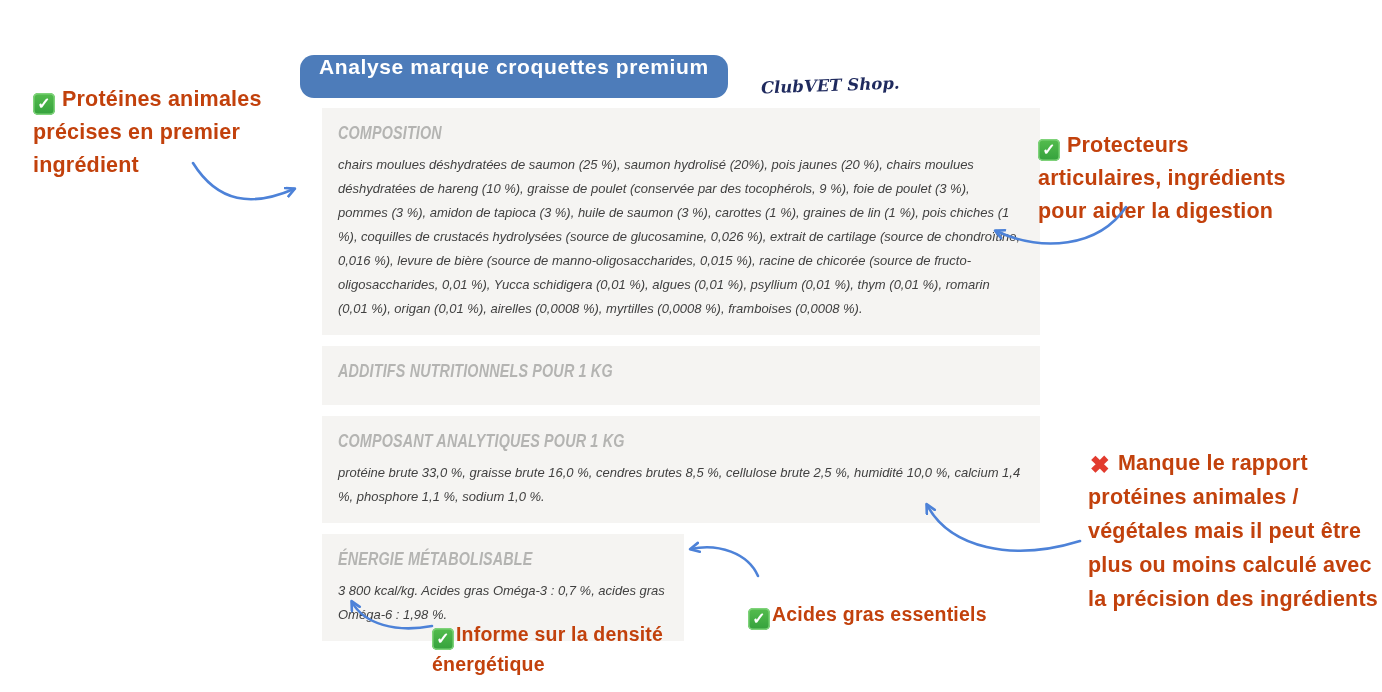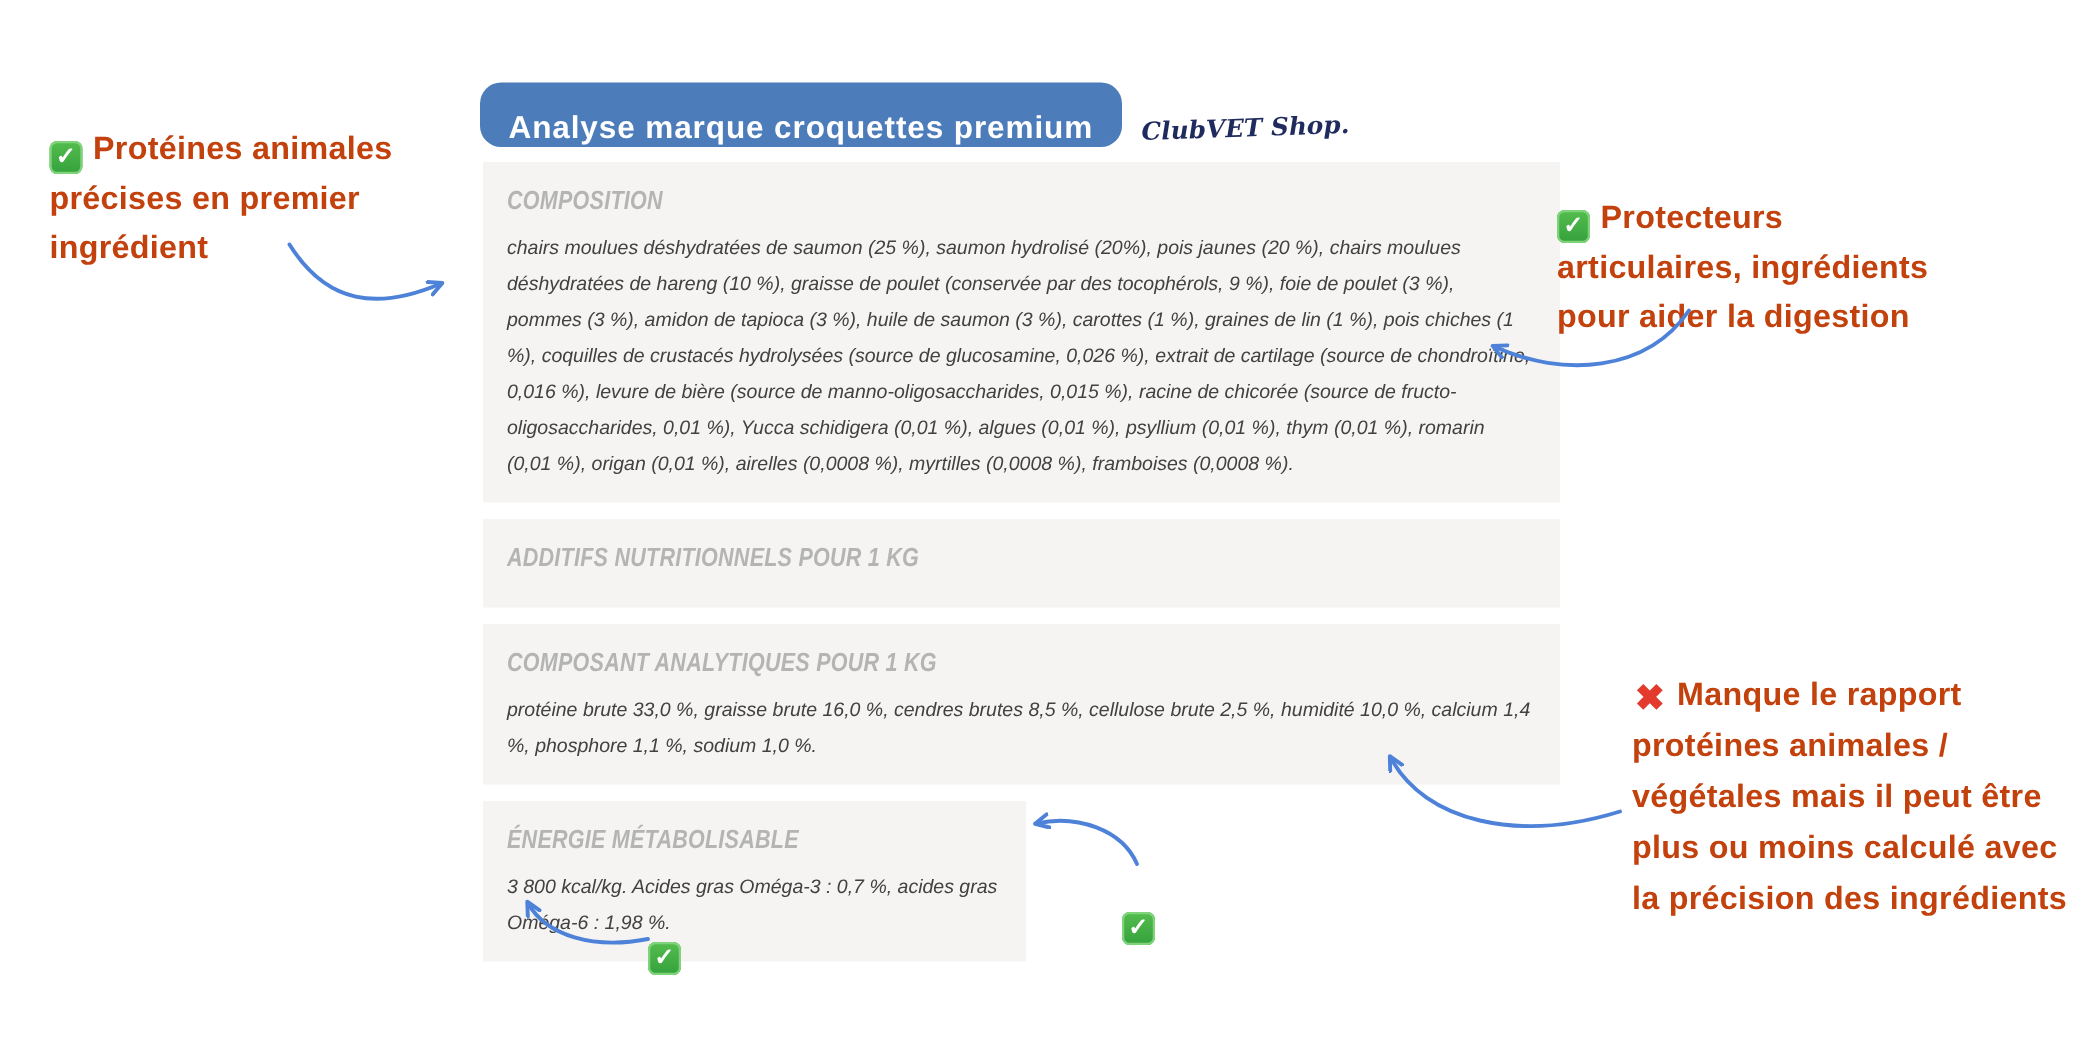--- a/index.html
+++ b/index.html
@@ -31,23 +31,23 @@
   }
   .check-icon::before{content:"\2713";}
   .cross-icon{
     width:24px;height:24px;color:#e23b2e;
     font-size:24px;line-height:24px;font-weight:bold;text-align:center;
     margin-right:6px;
   }
   .cross-icon::before{content:"\2716";}
   
   .banner{
-    position:absolute;left:320px;top:55px;height:43px;
+    position:absolute;left:300px;top:55px;height:43px;
     background:#4d7cba;border-radius:14px;
-    display:flex;align-items:flex-end;padding:0 19px;
+    display:flex;align-items:flex-start;padding:0 19px;
   }
   .banner-title{
     color:#ffffff;font-weight:bold;font-size:21px;letter-spacing:.6px;
   }
   .brand-script{
     position:absolute;left:761px;top:76px;
     color:#1f2a5e;font-style:italic;font-weight:600;font-size:16.5px;
     font-family:"DejaVu Serif",serif;
     transform:rotate(-2deg);
   }
@@ -112,25 +112,26 @@
 
 <div class="callout" style="left:1088px;top:412px;width:330px;line-height:34px;">
   <span class="icon-badge cross-icon"></span><span>Manque le rapport
 protéines animales /
 végétales mais il peut être
 plus ou moins calculé avec
 la précision des ingrédients</span>
 </div>
 
 <div class="callout small" style="left:748px;top:572px;">
-  <span class="icon-badge check-icon" style="margin-right:2px;"></span>
+  <span class="icon-badge check-icon" style="margin-right:2px;"></span><span>Acides gras essentiels</span>
 </div>
 
 <div class="callout small" style="left:432px;top:592px;width:240px;">
-  <span class="icon-badge check-icon" style="margin-right:2px;"></span>
+  <span class="icon-badge check-icon" style="margin-right:2px;"></span><span>Informe sur la densité
+énergétique</span>
 </div>
 
 <svg class="arrows" width="1382" height="692" viewBox="0 0 1382 692">
   <defs>
     <marker id="ah" markerUnits="userSpaceOnUse" markerWidth="16" markerHeight="16" refX="9" refY="5.5" orient="auto">
       <path d="M1,1 L10,5.5 L1,10" fill="none" stroke="#4d82d8" stroke-width="2.6" stroke-linecap="round" stroke-linejoin="round"></path>
     </marker>
   </defs>
   <g fill="none" stroke="#4d82d8" stroke-width="2.6" stroke-linecap="round">
     <path d="M 193 163 C 218 203, 252 207, 294 189" marker-end="url(#ah)"></path>

